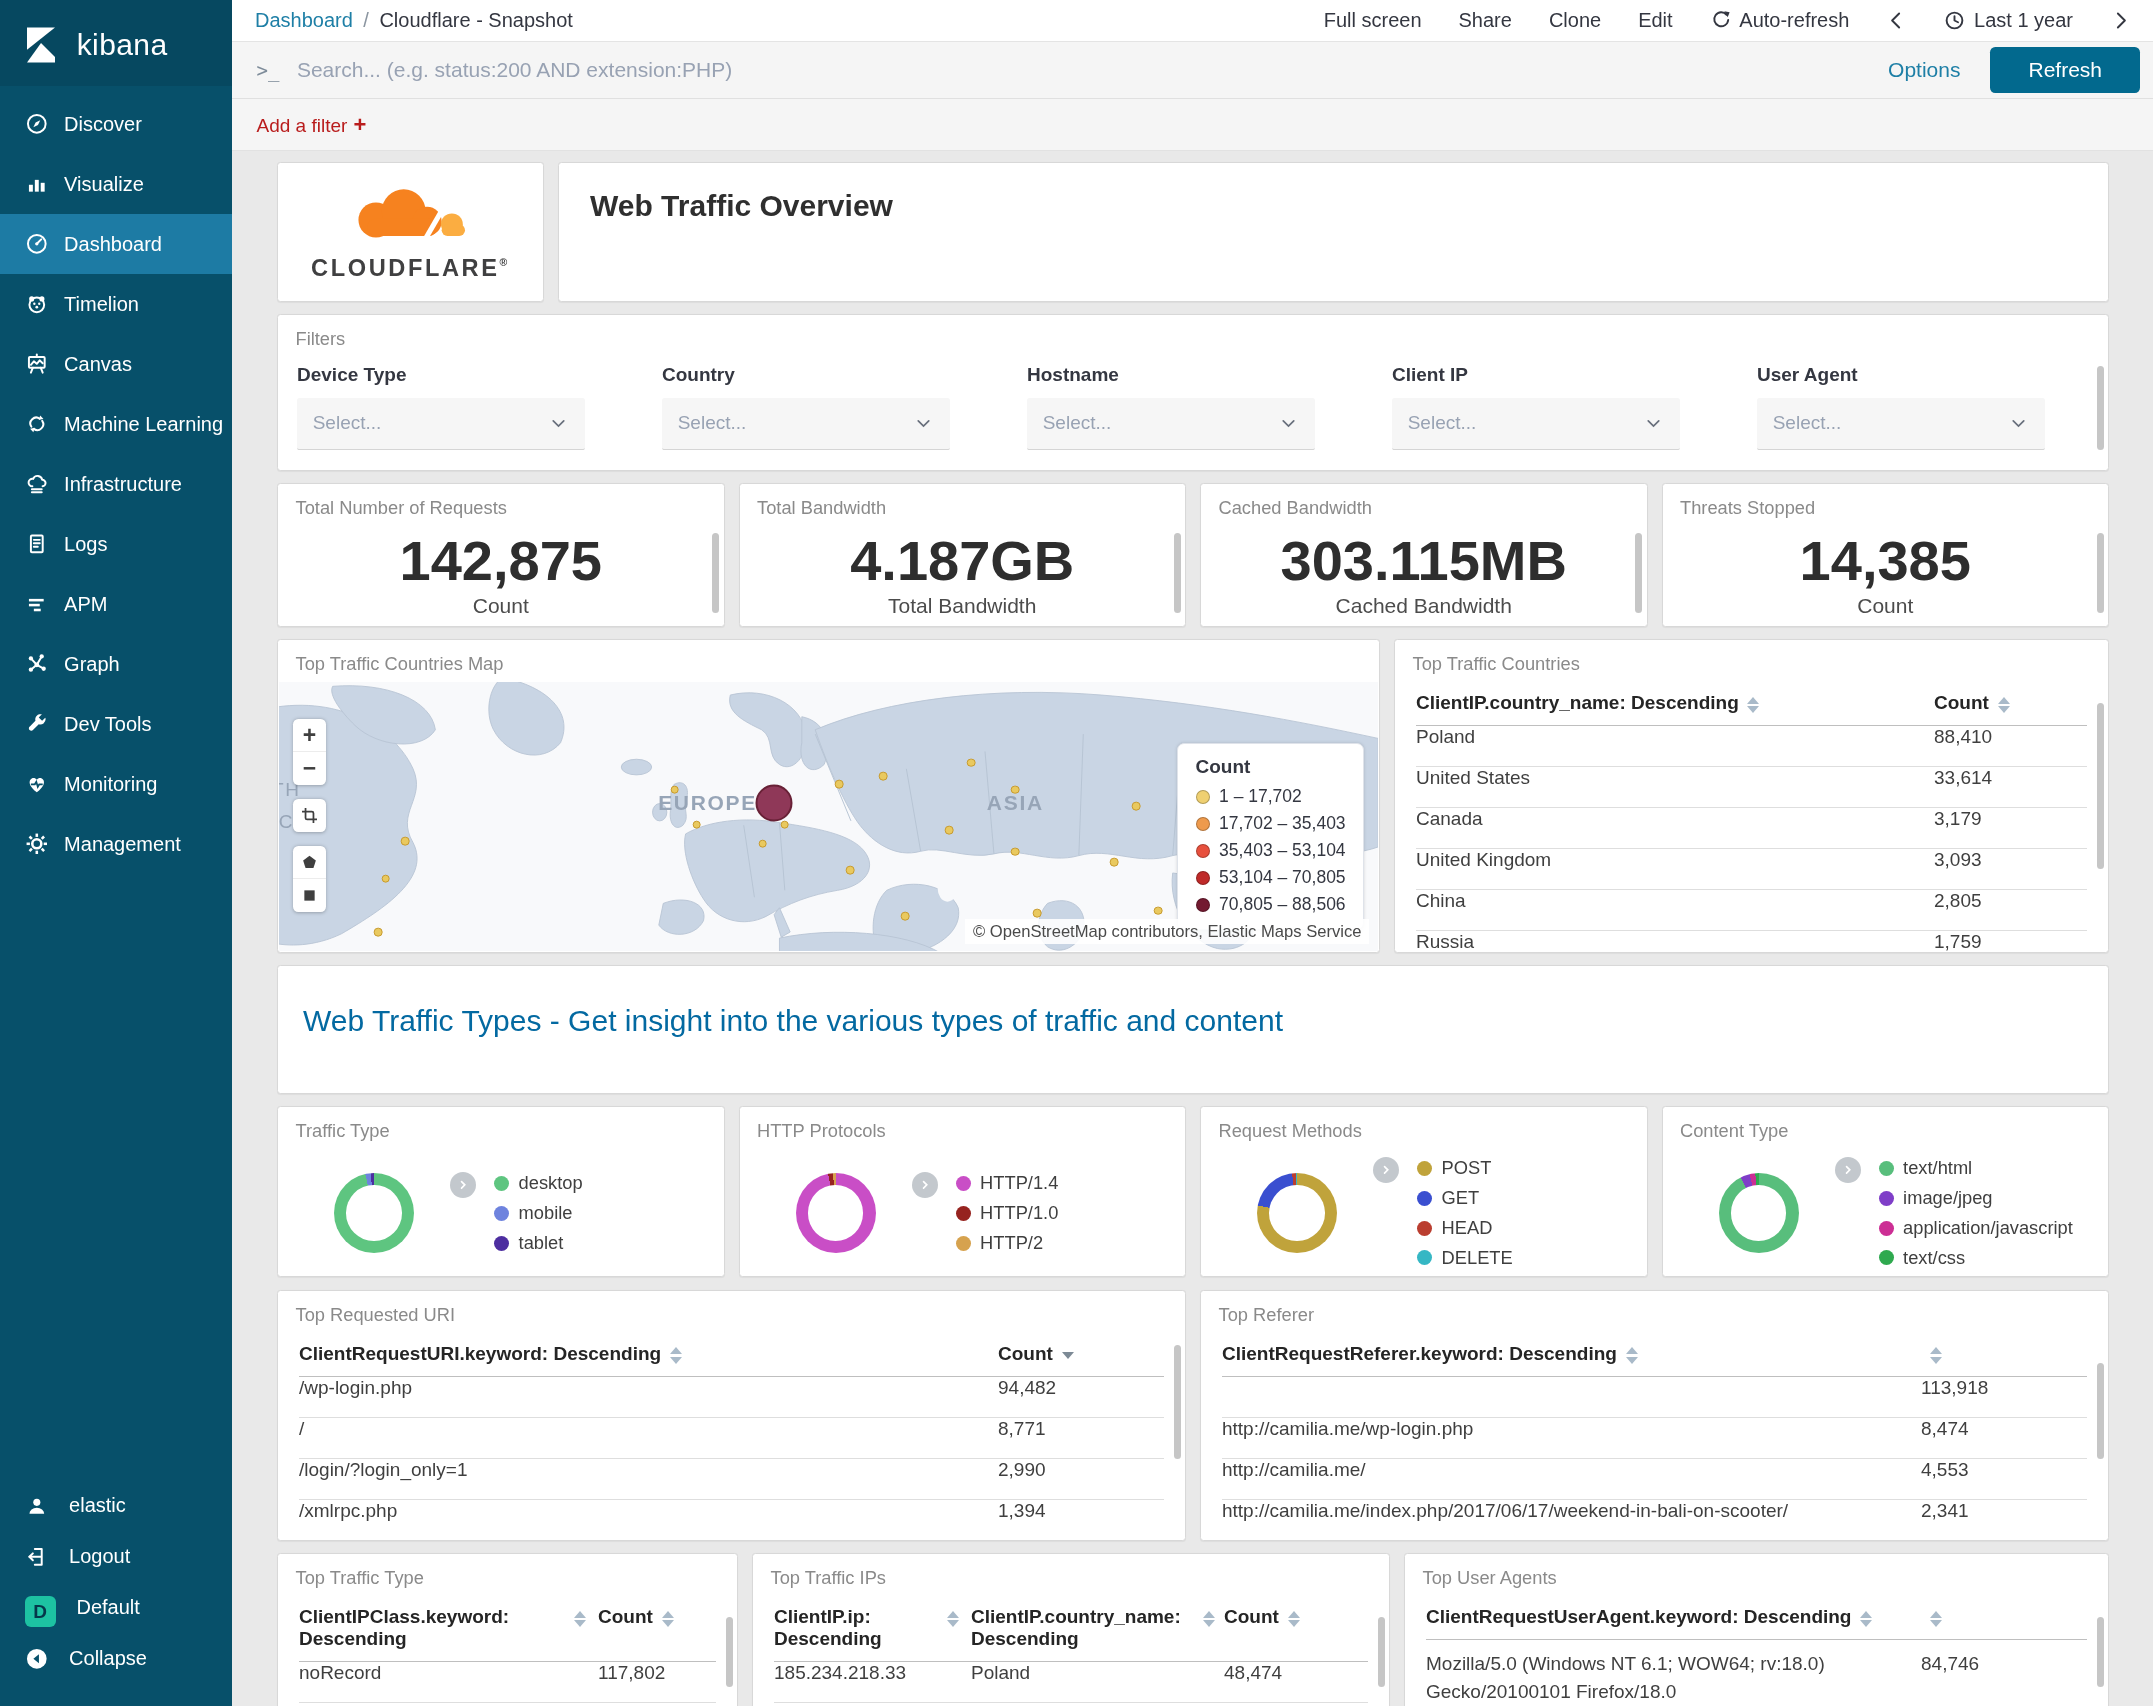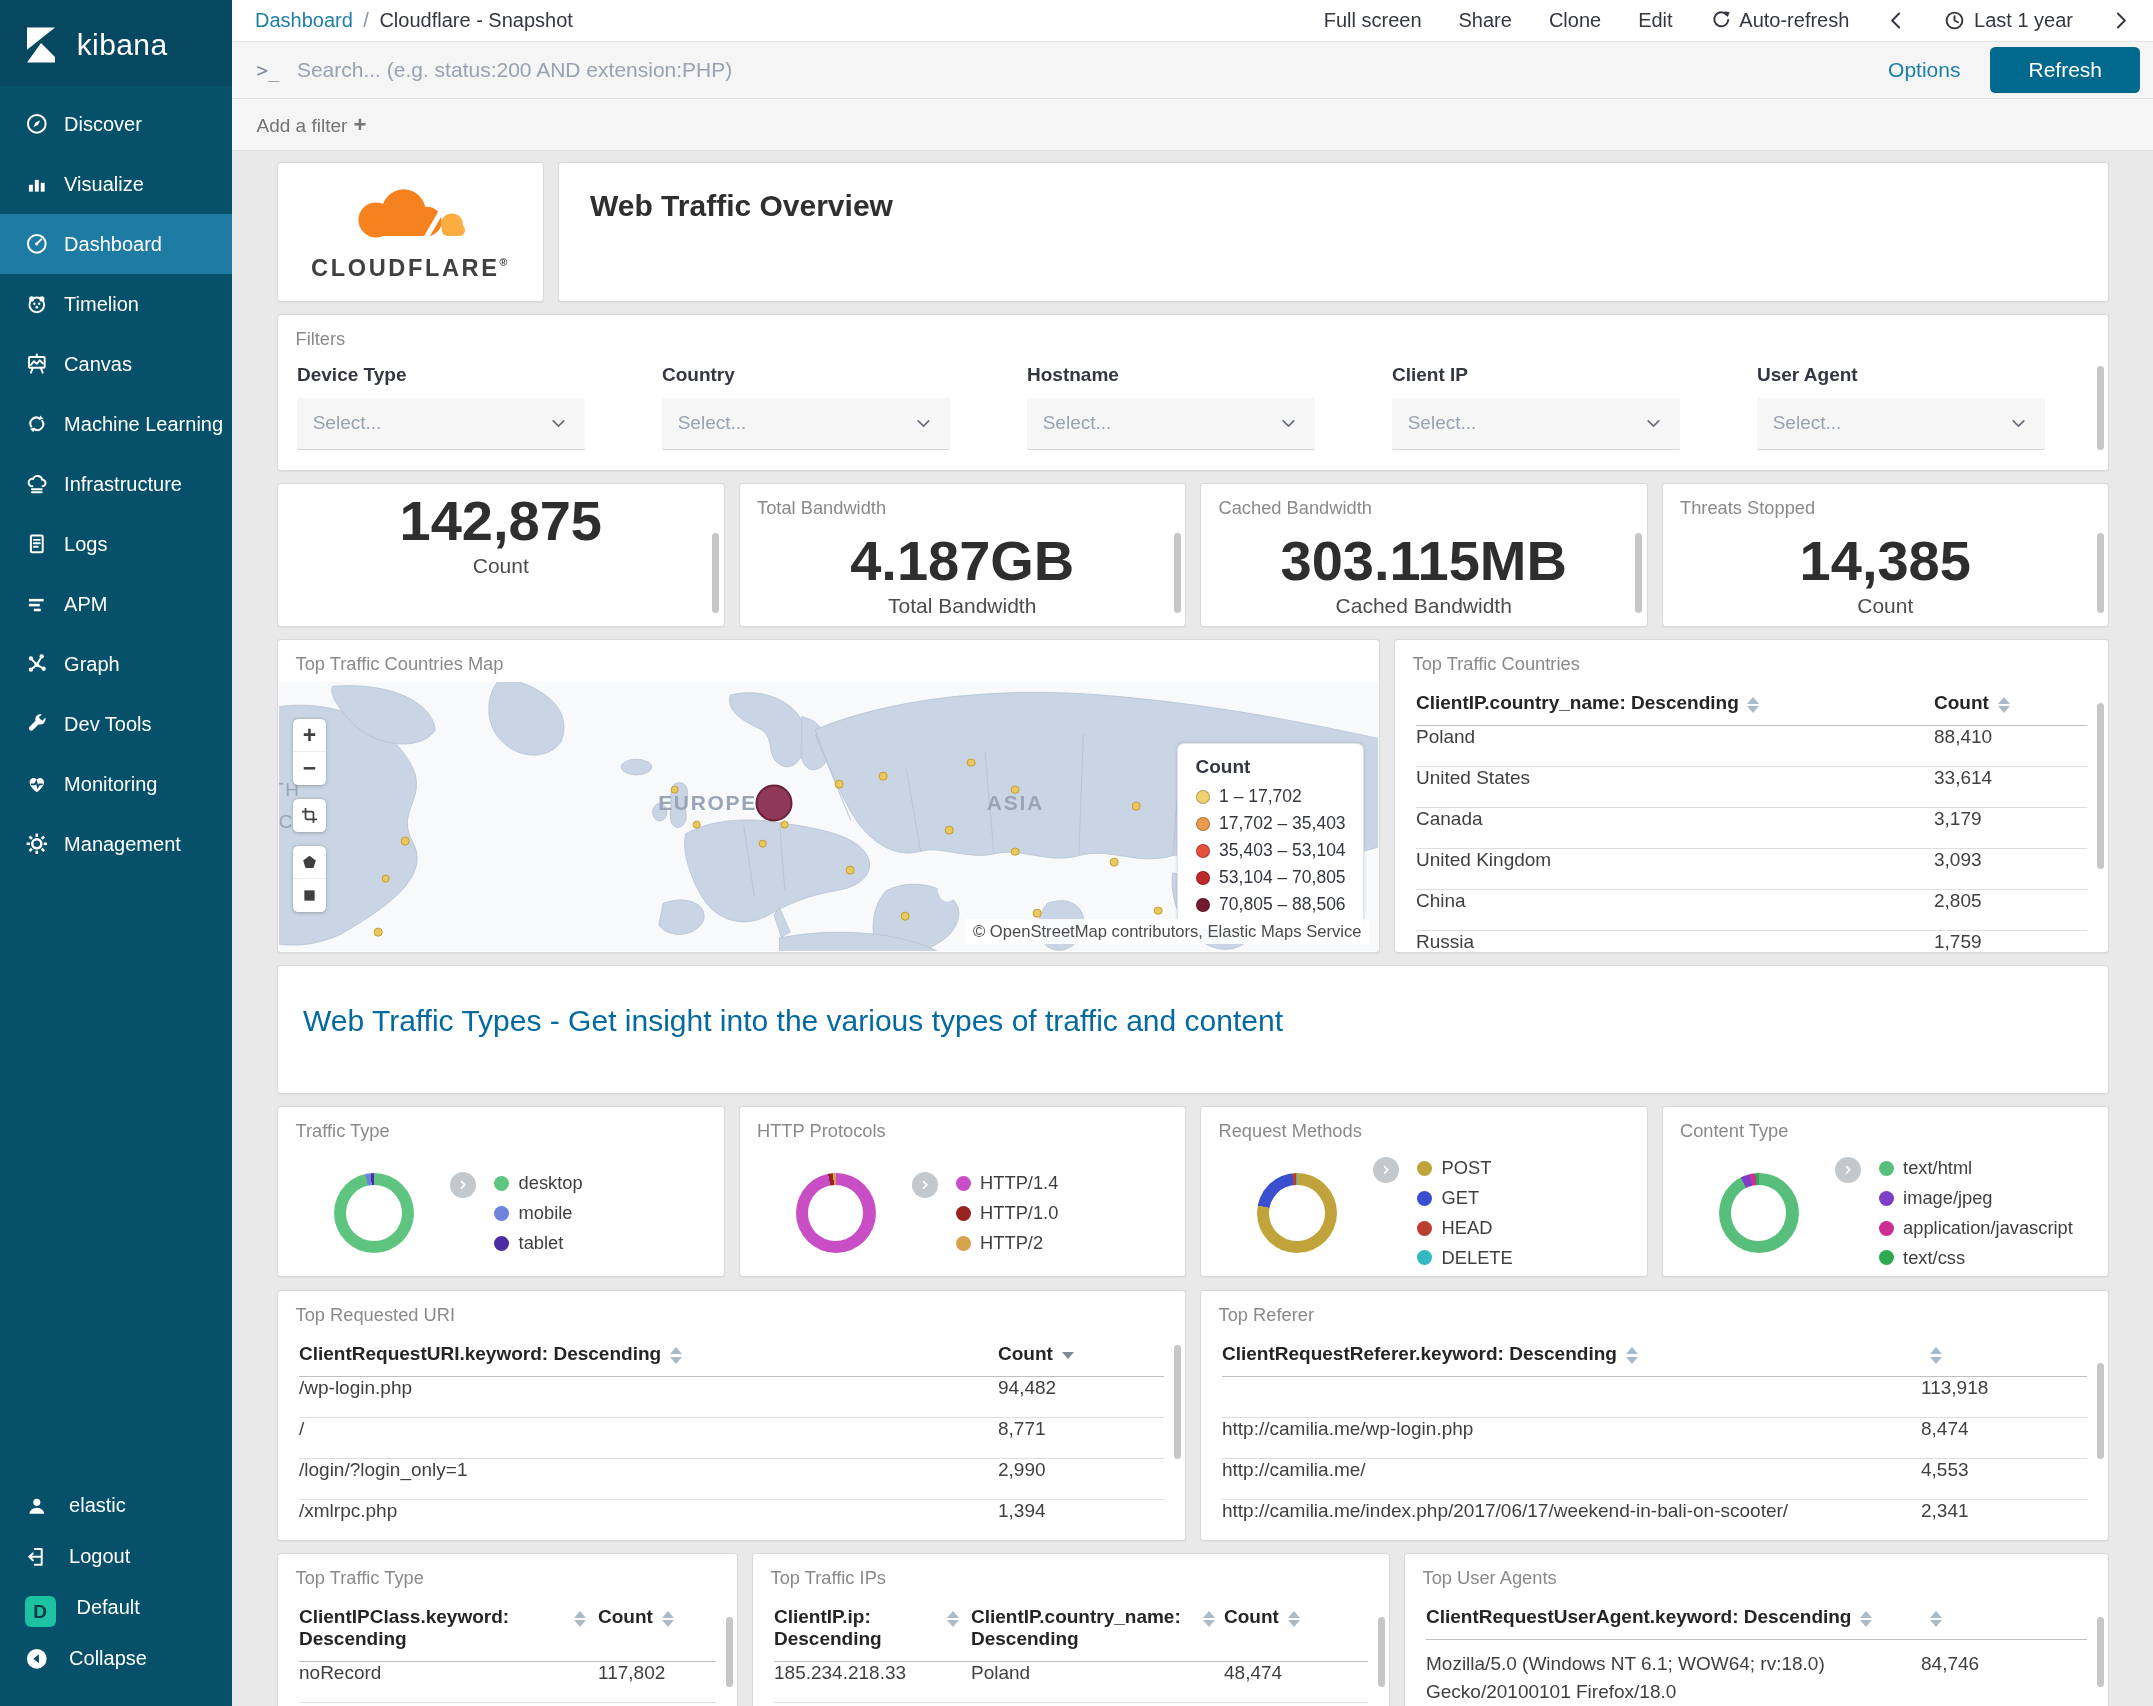--- a/index.html
+++ b/index.html
@@ -31,21 +31,21 @@
   .action{display:flex;align-items:center;gap:8.7px;cursor:pointer}
   .tico{width:21px;height:21px}
   .tico .st{stroke:#343741;fill:none;stroke-width:2.2;stroke-linecap:round;stroke-linejoin:round}
   .querybar{height:57px;flex:none;background:#f5f5f5;display:flex;align-items:center;padding:0 14px 0 24.5px;border-bottom:0.9px solid #e0e0e0}
   .prompt{font-family:"DejaVu Sans Mono",monospace;color:#7e8c9a;font-size:19px;margin-right:17.5px}
   .search-input{flex:1;background:transparent;border:none;outline:none;font-size:21px;color:#343741}
   .search-input::placeholder{color:#98a2b3}
   .options{color:#1e7fa6;font-size:21px;margin:0 30px;cursor:pointer}
   .refresh-btn{background:#02698e;color:#fff;font-size:21px;padding:11.4px 38px;border:none;border-radius:5.2px;cursor:pointer}
   .filterbar{height:52px;flex:none;background:#f5f5f5;display:flex;align-items:center;padding:0 24.5px;border-bottom:0.9px solid #e2e2e2}
-  .add-filter{color:#737373;font-size:19px;cursor:pointer}
+  .add-filter{color:#b91c1c;font-size:19px;cursor:pointer}
   .add-filter b{font-size:22px;margin-left:6.1px}
 
   
   .content{flex:1;background:#e9e9e9;padding:10.5px 45px;overflow:hidden}
   .row{display:flex;gap:14px;margin-bottom:12.2px}
   .panel{background:#fff;border:0.9px solid #d8d8d8;border-radius:3.5px;box-shadow:0 0.9px 0.9px rgba(0,0,0,.05);position:relative;overflow:hidden}
   .rowA{height:140px}.rowB{height:157px}.rowC{height:144px}.rowD{height:314px}
   .rowE{height:129px}.rowF{height:171px}.rowG{height:251px}.rowH{height:245px}
   .p-logo{width:267px;flex:none}.p-overview{flex:1}
   .rowB .panel{flex:1}
@@ -423,20 +423,21 @@
                 </div>
               </div>
             </div>
           <div class="thumb" style="top:51px;height:84px"></div>
         </div>
       </div>
 
       <div class="row rowC">
 
           <div class="panel">
+            <div class="panel-title">Total Number of Requests</div>
             <div class="metric-body">
               <div class="metric-val">142,875</div>
               <div class="metric-label">Count</div>
             </div>
             <div class="thumb" style="top:49px;height:80px"></div>
           </div>
 
           <div class="panel">
             <div class="panel-title">Total Bandwidth</div>
             <div class="metric-body">

